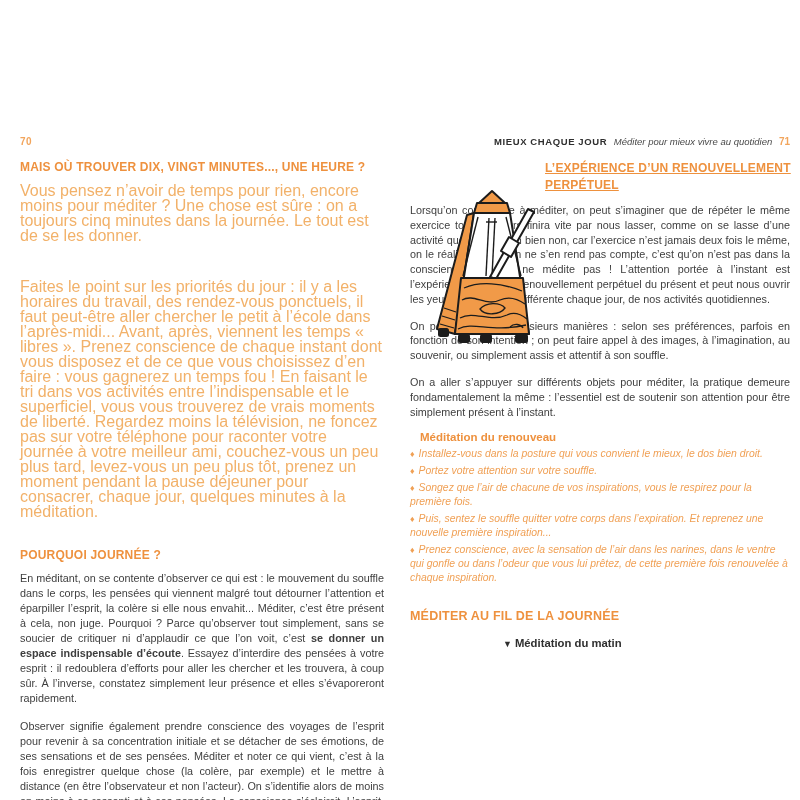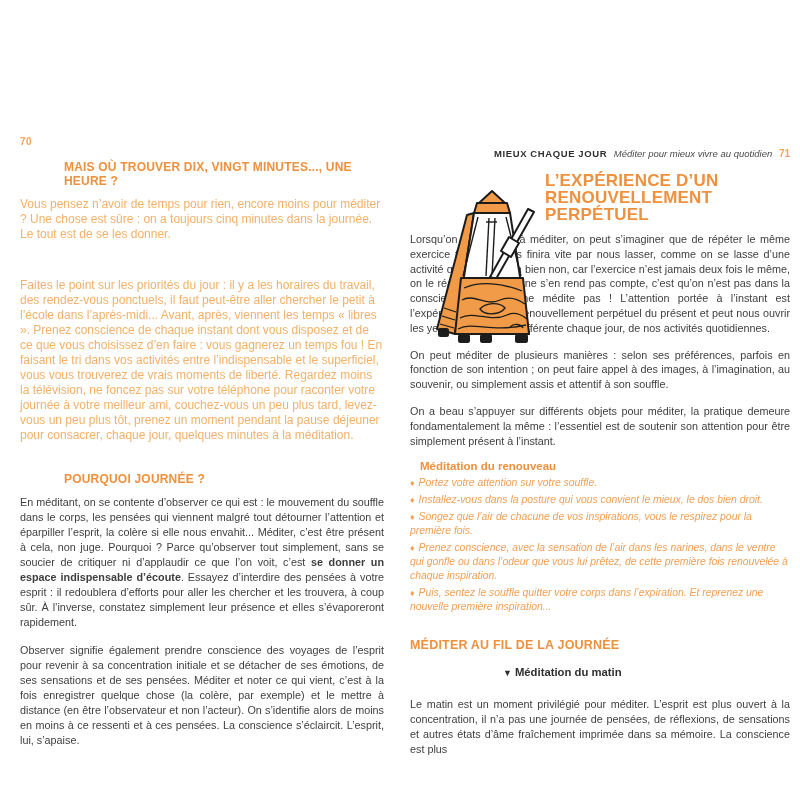--- a/index.html
+++ b/index.html
@@ -2,42 +2,42 @@
 <html lang="fr"><head>
 <meta charset="utf-8">
 <style>
   html,body{margin:0;padding:0;background:#ffffff;}
   #canvas{position:relative;width:800px;height:800px;background:#ffffff;overflow:hidden;
           font-family:"Liberation Sans",sans-serif;color:#3e3e3e;}
   
   #left-page{position:absolute;left:20px;top:136px;width:364px;}
   .folio{font-size:10px;font-weight:bold;letter-spacing:.5px;}
   .folio-left{color:#f2a55c;margin-bottom:13px;}
-  .sec-heading{color:#ee913e;font-weight:bold;font-size:12px;letter-spacing:.2px;margin-bottom:9px;margin-left:44px;}
-  .orange-par{color:#f2b169;font-size:12px;line-height:15px;margin:0 0 7px 0;}
+  .sec-heading{color:#ee913e;font-weight:bold;font-size:12px;letter-spacing:.2px;margin-bottom:9px;}
+  .orange-par{color:#f2b169;font-size:16px;line-height:15px;margin:0 0 7px 0;}
   .orange-par.last{margin-bottom:29px;margin-top:36px;}
   .dark-par{color:#3e3e3e;font-size:10.8px;line-height:15px;text-align:justify;margin:0 0 13px 0;}
   .dark-par b{font-weight:bold;}
   .gap-top{margin-top:2px;}
   
-  #right-page{position:absolute;left:410px;top:148px;width:380px;}
+  #right-page{position:absolute;left:410px;top:136px;width:380px;}
   .run-head{text-align:right;font-size:9.5px;margin-bottom:13px;white-space:nowrap;}
   .run-head .chap{font-weight:bold;color:#2f2f2f;letter-spacing:.6px;}
   .run-head .sub{font-style:italic;color:#4a4a4a;margin-left:4px;}
   .run-head .folio-right{color:#f2a55c;margin-left:4px;font-weight:bold;font-size:10px;}
   .ind-deep{margin-left:135px;}
   .ind-mid{margin-left:93px;}
-  .big-heading{color:#ee913e;font-weight:bold;font-size:17px;line-height:17px;letter-spacing:.2px;margin-bottom:9px;width:252px;}
+  .big-heading{color:#ee913e;font-weight:bold;font-size:12px;line-height:17px;letter-spacing:.2px;margin-bottom:9px;width:252px;text-decoration:underline;}
   .rp-par{font-size:10.8px;line-height:14.8px;text-align:justify;margin:0 0 12px 0;color:#3e3e3e;}
   .ex-title{color:#ee913e;font-weight:bold;font-size:11.5px;margin:2px 0 4px 0;padding-left:10px;}
   .ex-list{list-style:none;margin:0 0 24px 0;padding:0;}
   .ex-list li{color:#f0a055;font-style:italic;font-size:10.4px;line-height:14px;margin-bottom:3px;}
   .ex-list .diam{font-style:normal;margin-right:4px;font-size:9px;}
   .h2-right{color:#ee913e;font-weight:bold;font-size:12.5px;letter-spacing:.2px;margin:4px 0 14px 0;}
-  .sub-title{font-weight:bold;color:#2f2f2f;font-size:11.3px;margin-bottom:19px;}
+  .sub-title{font-weight:bold;color:#2f2f2f;font-size:11.3px;margin-bottom:3px;}
   .sub-title .tri{font-size:9px;margin-right:3px;}
   
   #metronome-box{position:absolute;left:430px;top:188px;width:126px;height:160px;}
 </style>
 </head>
 <body>
 
 <div id="canvas">
 
   <div id="left-page">
@@ -63,37 +63,36 @@
       <span class="sub">Méditer pour mieux vivre au quotidien</span>
       <span class="folio-right">71</span>
     </div>
 
     <div class="big-heading ind-deep">L’EXPÉRIENCE D’UN RENOUVELLEMENT PERPÉTUEL</div>
 
     <p class="rp-par ind-deep">Lorsqu’on commence à méditer, on peut s’imaginer que de répéter le même exercice tous les jours finira vite par nous lasser, comme on se lasse d’une activité quotidienne. Eh bien non, car l’exercice n’est jamais deux fois le même, on le réalise vite. Si on ne s’en rend pas compte, c’est qu’on n’est pas dans la conscience, bref on ne médite pas ! L’attention portée à l’instant est l’expérience même du renouvellement perpétuel du présent et peut nous ouvrir les yeux sur la nature, différente chaque jour, de nos activités quotidiennes.</p>
 
     <p class="rp-par ind-deep">On peut méditer de plusieurs manières : selon ses préférences, parfois en fonction de son intention ; on peut faire appel à des images, à l’imagination, au souvenir, ou simplement assis et attentif à son souffle.</p>
 
-    <p class="rp-par ind-mid">On a beau s’appuyer sur différents objets pour méditer, la pratique demeure fondamentalement la même : l’essentiel est de soutenir son attention pour être simplement présent à l’instant.</p>
+    <p class="rp-par ind-mid">On a aller s’appuyer sur différents objets pour méditer, la pratique demeure fondamentalement la même : l’essentiel est de soutenir son attention pour être simplement présent à l’instant.</p>
 
     <div class="ex-title ind-mid">Méditation du renouveau</div>
 
     <ul class="ex-list ind-mid">
+      <li><span class="diam">♦</span><span>Installez-vous dans la posture qui vous convient le mieux, le dos bien droit.</span></li>
       <li><span class="diam">♦</span><span>Portez votre attention sur votre souffle.</span></li>
-      <li><span class="diam">♦</span><span>Installez-vous dans la posture qui vous convient le mieux, le dos bien droit.</span></li>
       <li><span class="diam">♦</span><span>Songez que l’air de chacune de vos inspirations, vous le respirez pour la première fois.</span></li>
+      <li><span class="diam">♦</span><span>Puis, sentez le souffle quitter votre corps dans l’expiration. Et reprenez une nouvelle première inspiration...</span></li>
       <li><span class="diam">♦</span><span>Prenez conscience, avec la sensation de l’air dans les narines, dans le ventre qui gonfle ou dans l’odeur que vous lui prêtez, de cette première fois renouvelée à chaque inspiration.</span></li>
-      <li><span class="diam">♦</span><span>Puis, sentez le souffle quitter votre corps dans l’expiration. Et reprenez une nouvelle première inspiration...</span></li>
     </ul>
 
     <div class="h2-right ind-mid">MÉDITER AU FIL DE LA JOURNÉE</div>
 
     <div class="sub-title ind-mid"><span class="tri">▼</span><span>Méditation du matin</span></div>
 
-    <p class="rp-par ind-mid">Le matin est un moment privilégié pour méditer. L’esprit est plus ouvert à la concentration, il n’a pas une journée de pensées, de réflexions, de sensations et autres états d’âme fraîchement imprimée dans sa mémoire. La conscience est plus</p>
   </div>
 
   <div id="metronome-box">
     <svg width="126" height="160" viewBox="0 0 126 160" xmlns="http://www.w3.org/2000/svg">
 
       <polygon points="44,25 25,146 7,141 37,27" fill="#f19a48" stroke="#1c1c1c" stroke-width="2" stroke-linejoin="round"></polygon>
 
       <g stroke="#1c1c1c" stroke-width="1.2">
         <line x1="14" y1="120" x2="26" y2="124"></line>
         <line x1="12" y1="128" x2="25" y2="132"></line>

